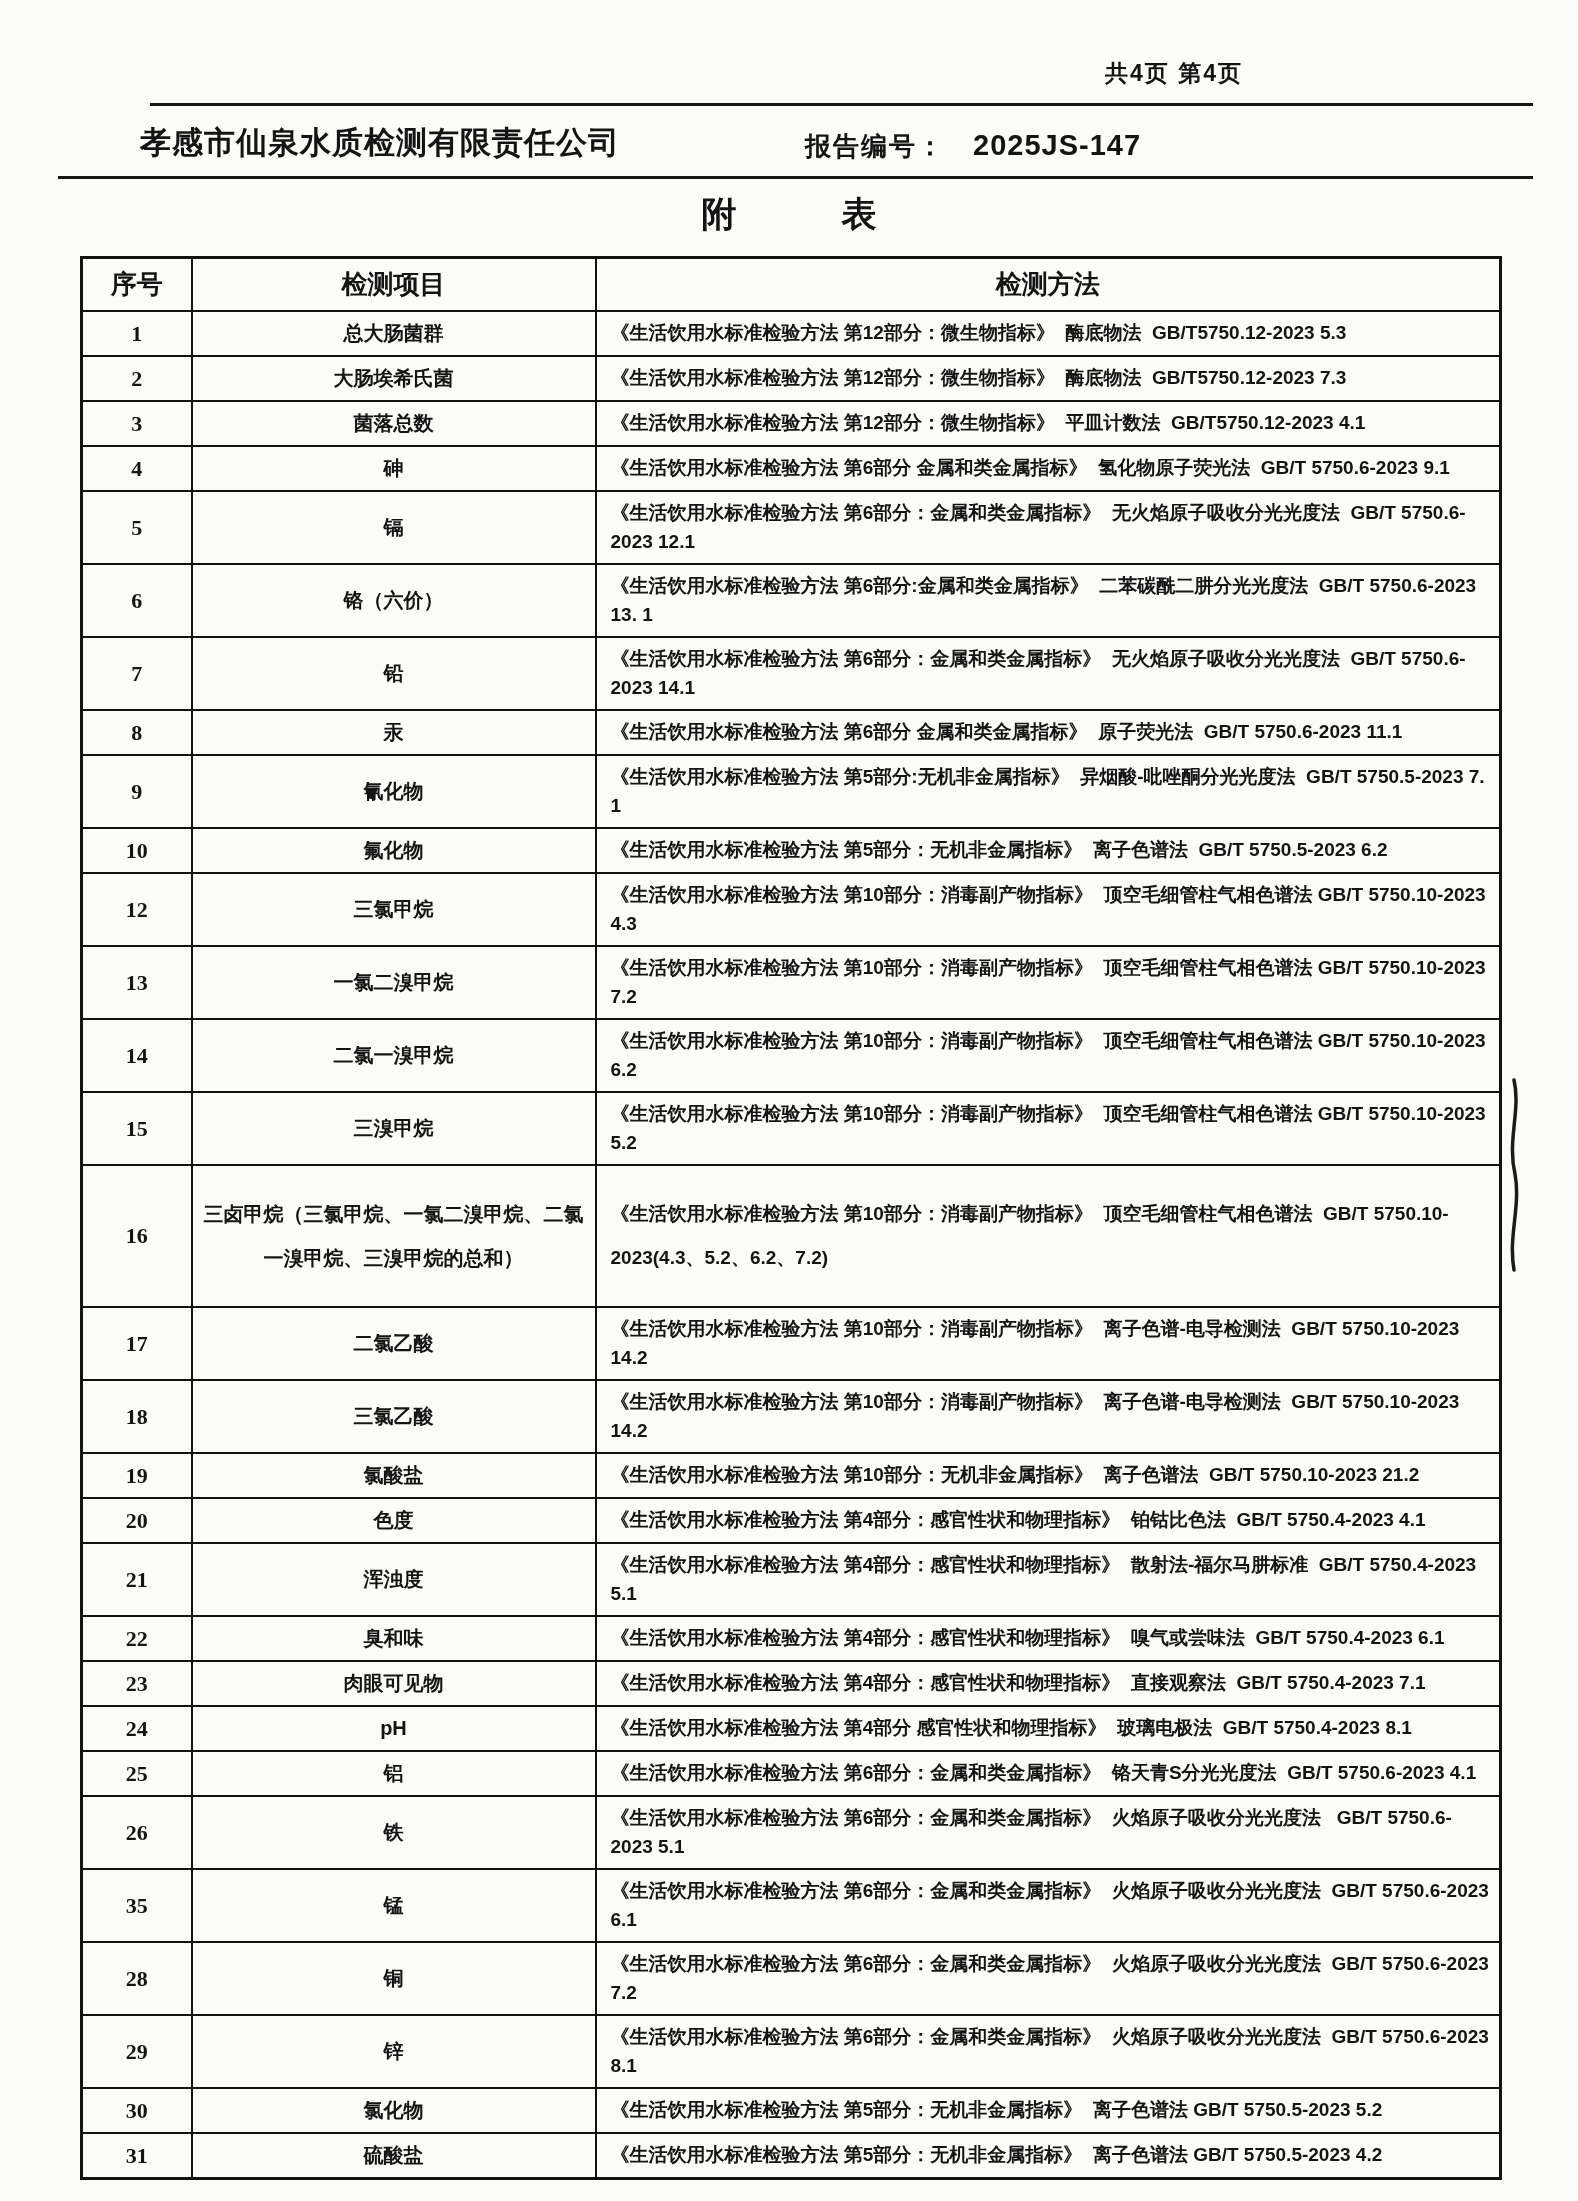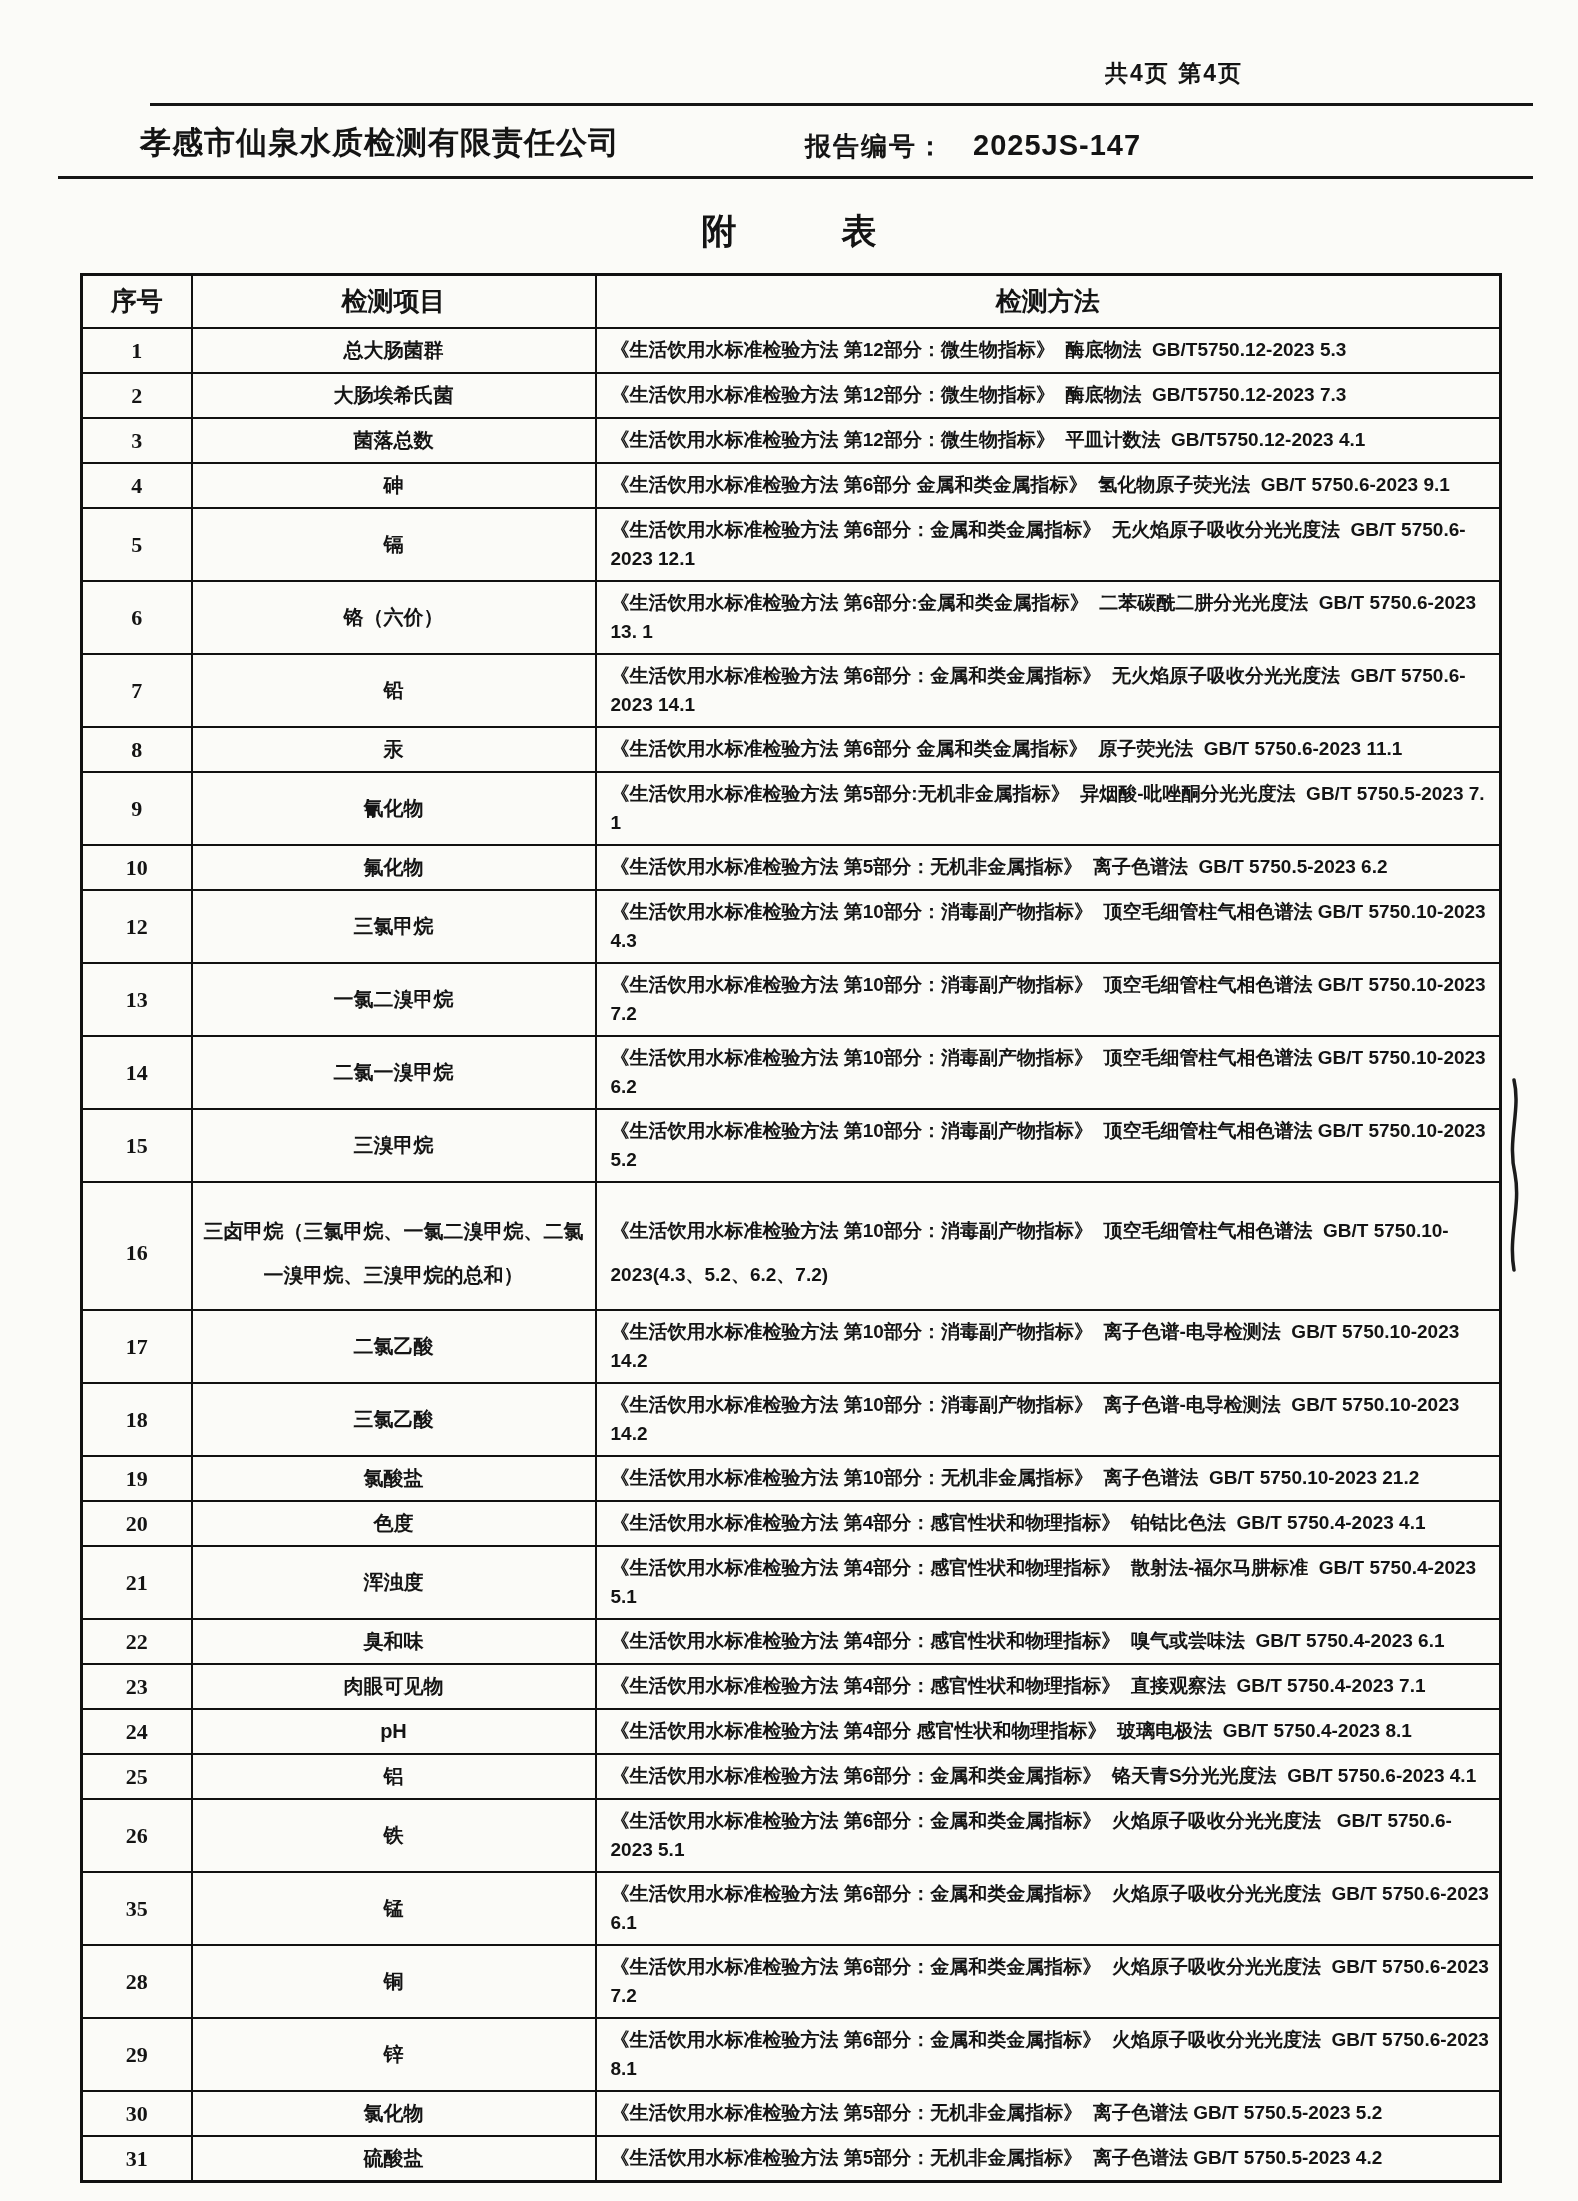--- a/index.html
+++ b/index.html
@@ -34,21 +34,21 @@
     font-family: Liberation Sans, sans-serif;
     font-size: 29px; font-weight: 700; margin-left: 28px; letter-spacing: 1px;
   }
   .rule-b {
     border: 0; border-top: 3px solid #161616;
     margin: 12px 45px 0 58px;
   }
   .doc-title {
     text-align: center;
     font-size: 35px; font-weight: 700;
-    margin-top: 29px;
+    margin-top: 12px;
   }
 
   
   table.methods {
     border-collapse: collapse;
     margin: 18px auto 0 80px;
     width: 1422px;
     table-layout: fixed;
     border: 3px solid #111;
   }
@@ -75,21 +75,21 @@
     line-height: 1.45;
     padding: 7px 10px;
   }
   td.c-method {
     text-align: left;
     font-size: 19px; font-weight: 700;
     line-height: 1.5;
     padding: 7px 8px 7px 14px;
     white-space: pre-wrap;
   }
-  tr.tall td { padding-top: 26px; padding-bottom: 12px; }
+  tr.tall td { padding-top: 26px; padding-bottom: 26px; }
   tr.tall td.c-item { line-height: 2.2; }
   tr.tall td.c-method { line-height: 2.3; }
 
   
   .scan-artifact {
     position: absolute; right: 52px; top: 1078px;
     width: 22px; height: 195px;
   }
 </style>
 </head>

